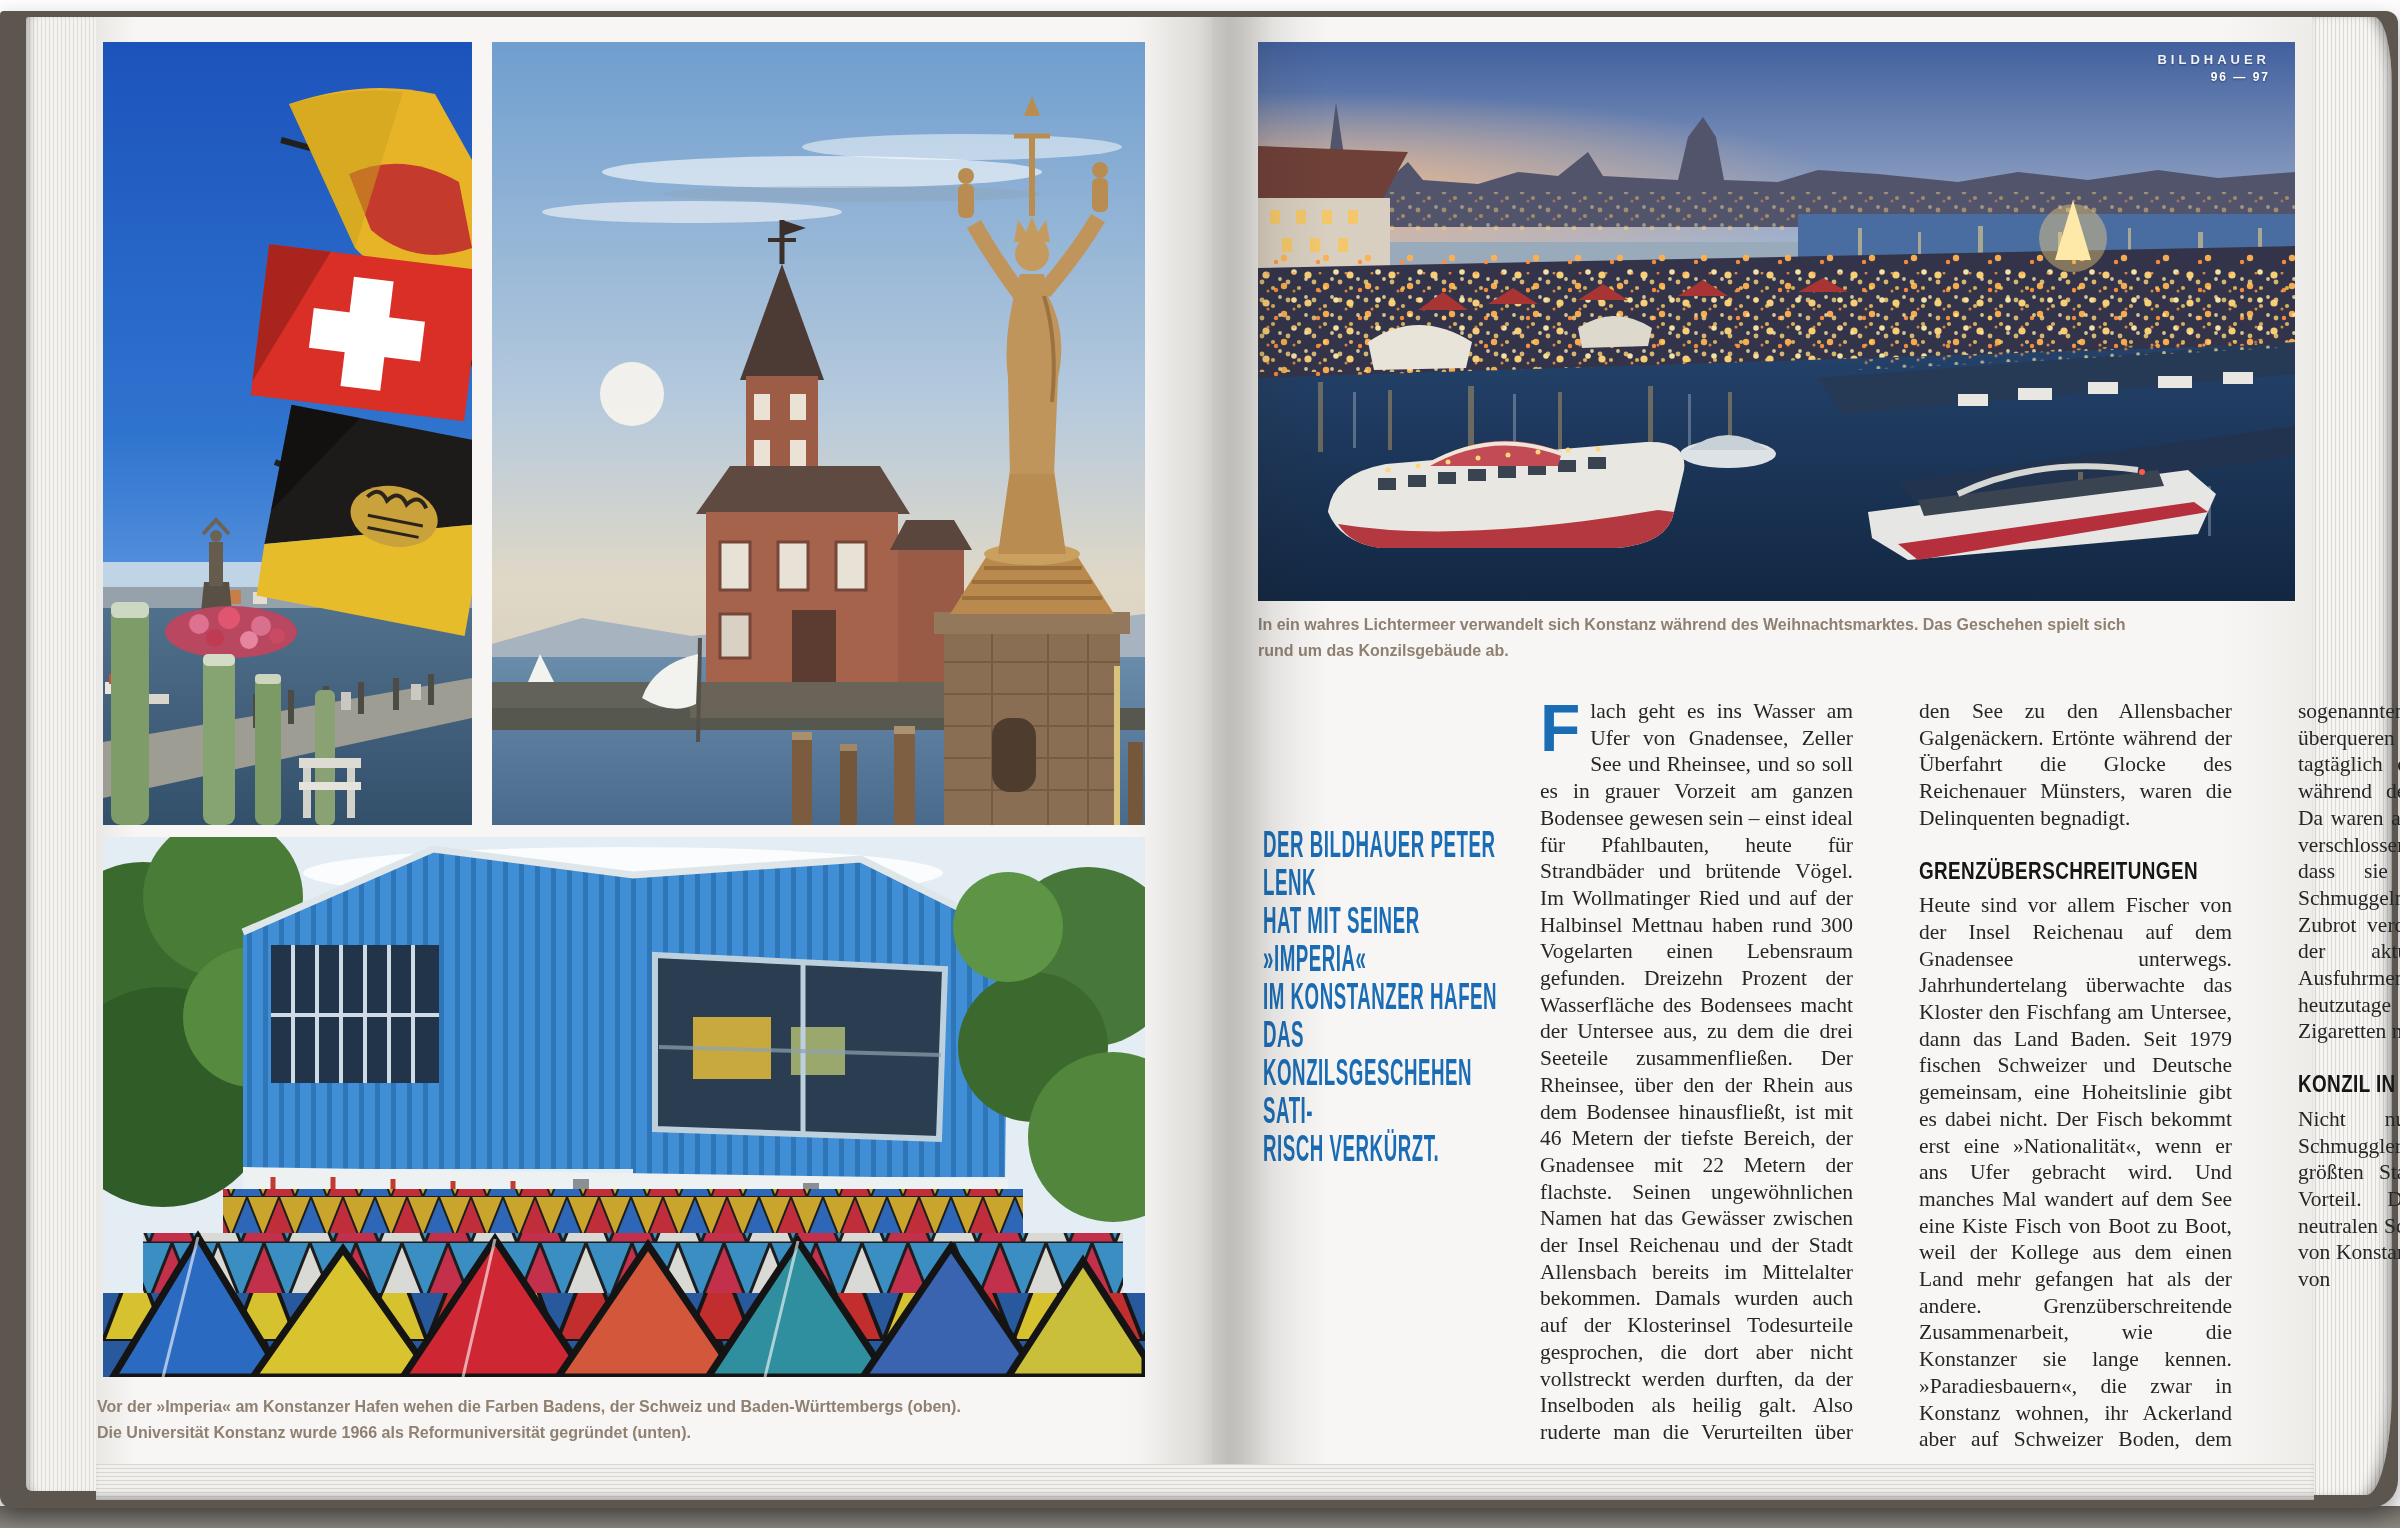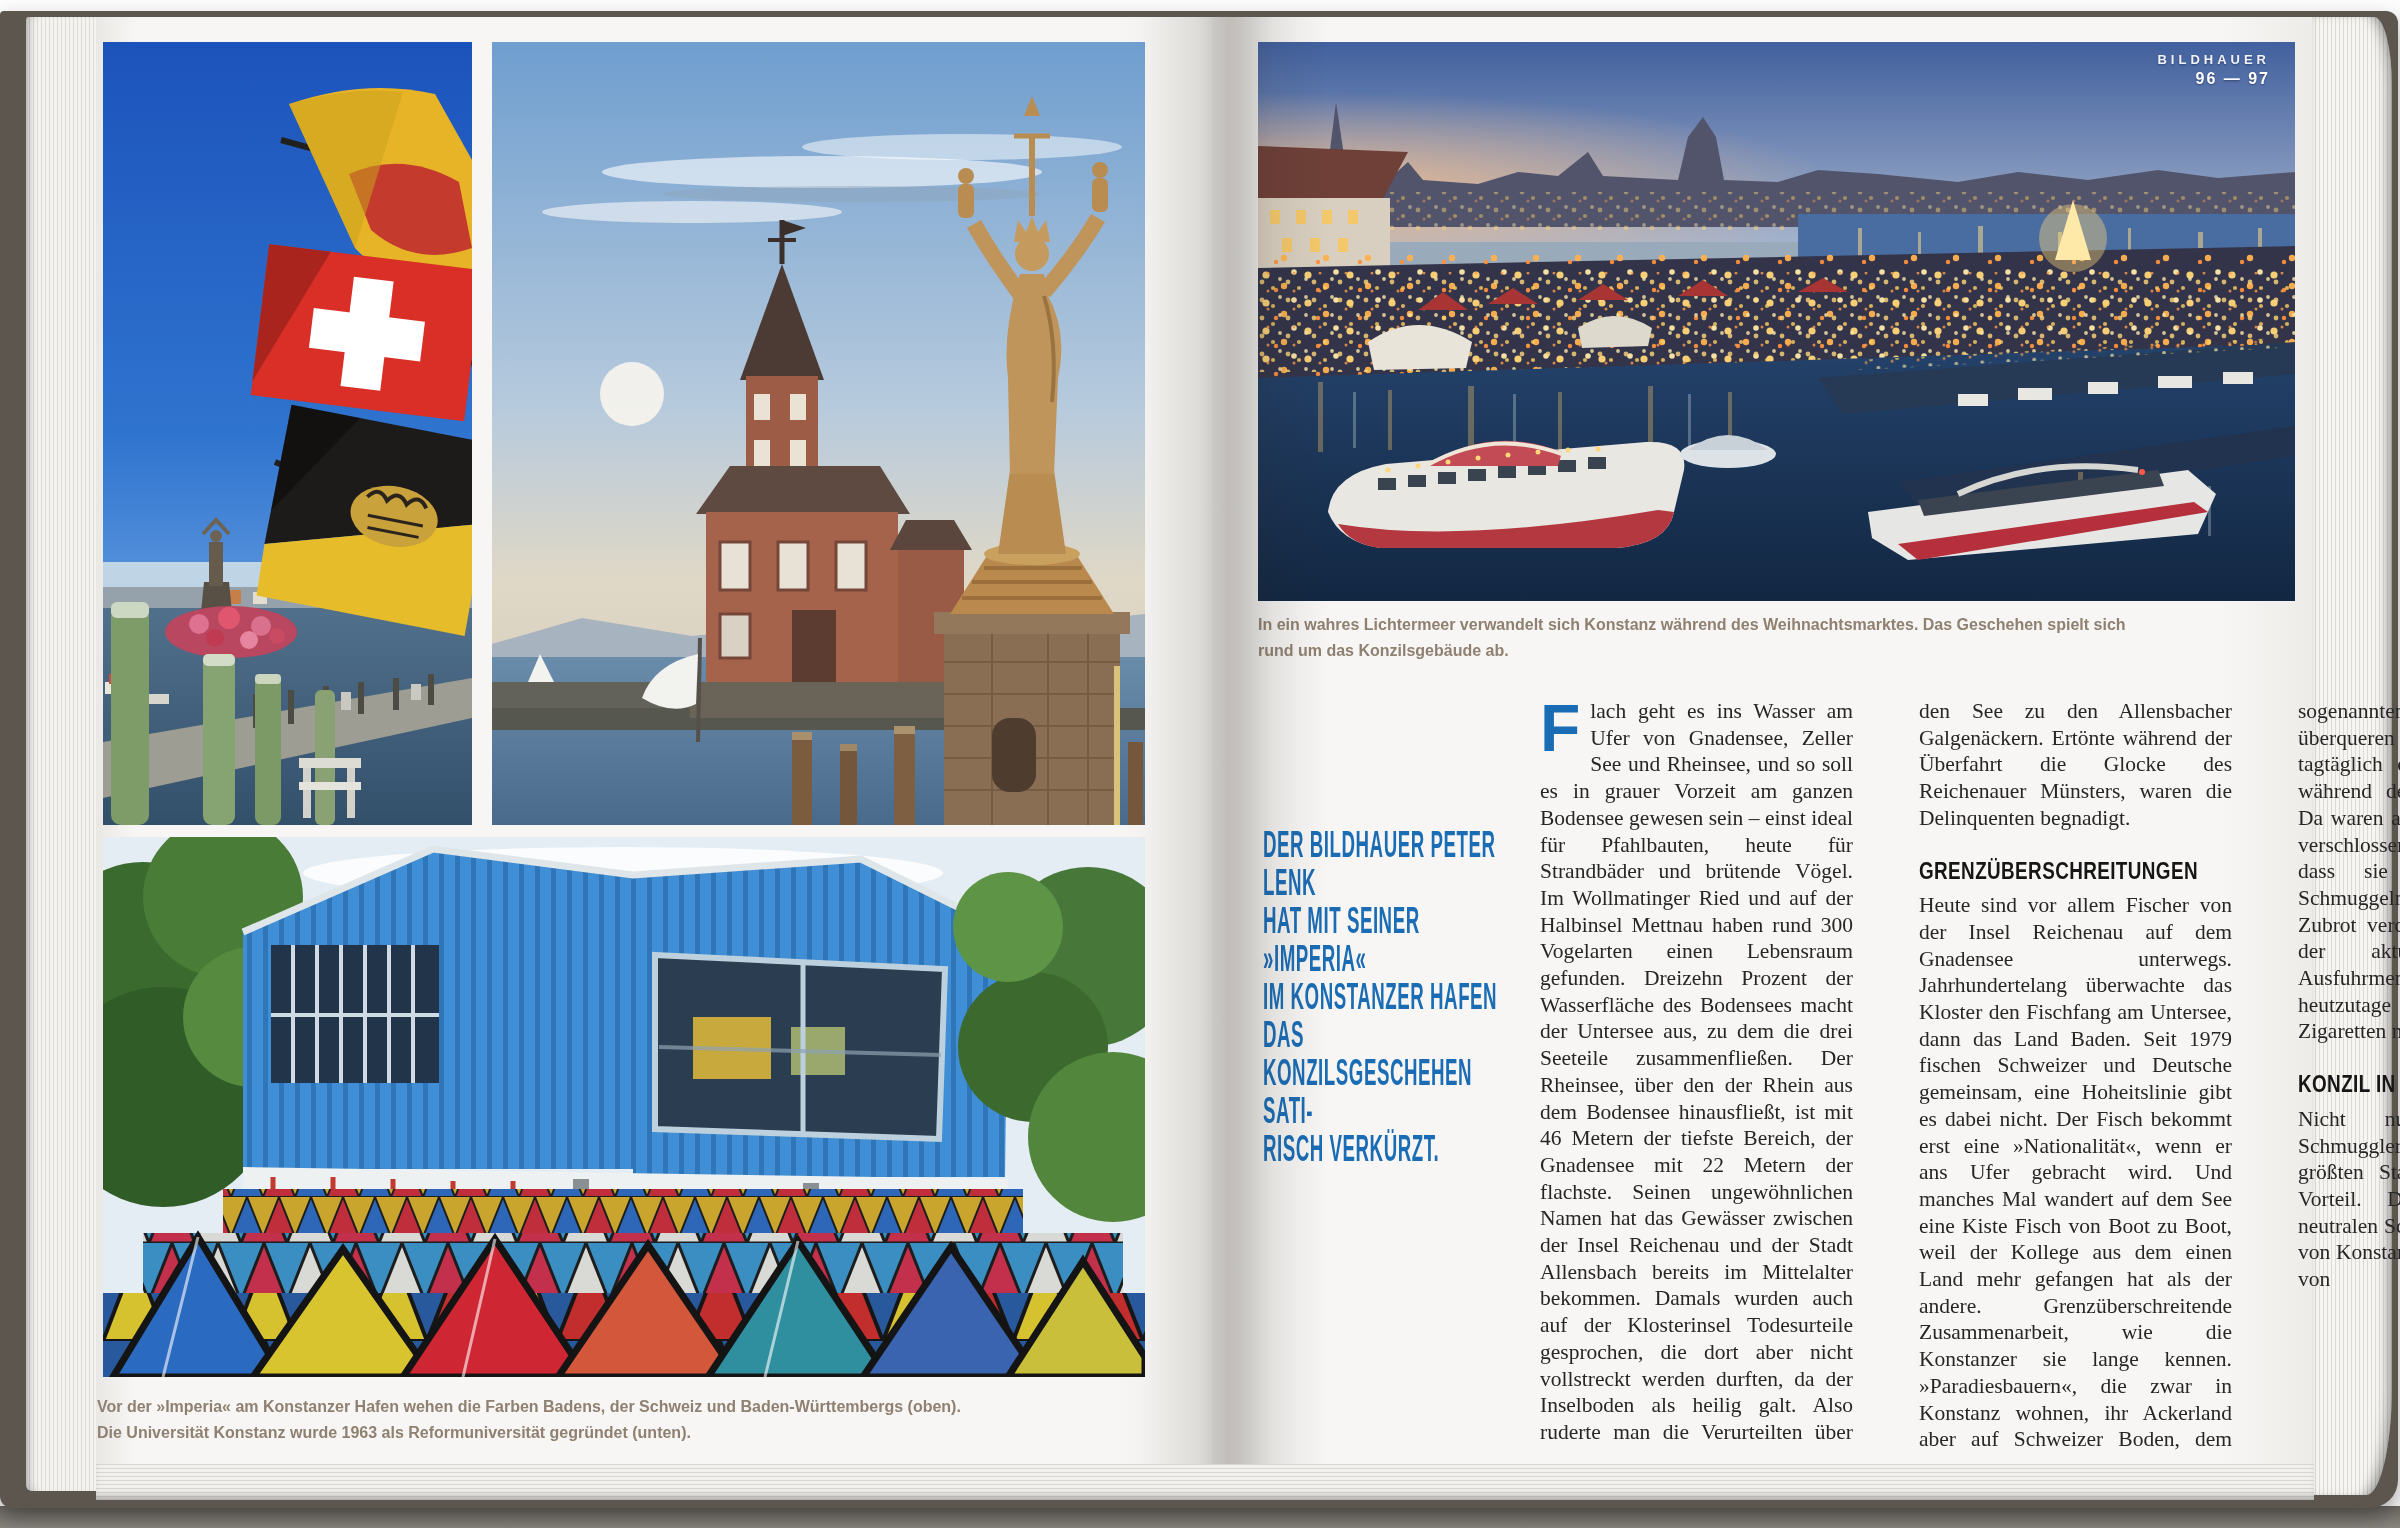--- a/index.html
+++ b/index.html
@@ -30,21 +30,21 @@
     background:linear-gradient(90deg,#e9e8e5 0,#f7f6f4 40px,#f7f6f4 1020px,#ecebe8 1116px);}
   .page-right{left:1212px;width:1100px;
     background:linear-gradient(90deg,#e7e6e3 0,#f7f6f4 90px,#f7f6f4 1010px,#edece9 1100px);}
   .gutter{position:absolute;left:1140px;top:17px;width:190px;height:1447px;pointer-events:none;
     background:linear-gradient(90deg,rgba(0,0,0,0) 0%,rgba(40,32,25,.08) 30%,rgba(40,32,25,.22) 47%,rgba(40,32,25,.20) 52%,rgba(40,32,25,.07) 70%,rgba(0,0,0,0) 100%);}
   .photo{position:absolute;overflow:hidden;background:#9ab;}
   .photo svg{display:block;}
 
   .page-header{position:absolute;left:1258px;top:52px;width:1012px;text-align:right;color:#fff;}
   .page-header .section{font-size:13px;font-weight:700;letter-spacing:4px;opacity:.92;text-shadow:0 1px 2px rgba(0,0,30,.4);}
-  .page-header .pages{font-size:16px;font-weight:700;letter-spacing:2px;margin-top:3px;text-shadow:0 1px 2px rgba(0,0,30,.4);}
+  .page-header .pages{font-size:12px;font-weight:700;letter-spacing:2px;margin-top:3px;text-shadow:0 1px 2px rgba(0,0,30,.4);}
 
   .caption{position:absolute;font-size:16px;line-height:26px;font-weight:700;color:var(--caption);}
   .caption-left{left:97px;top:1394px;width:1080px;}
   .caption-right{left:1258px;top:612px;width:1050px;}
 
   .pullquote{position:absolute;left:1263px;top:826px;width:470px;
     transform:scaleX(.52);transform-origin:left top;
     color:var(--accent);font-weight:700;font-size:36px;line-height:38px;letter-spacing:1px;}
 
   .article{position:absolute;left:1540px;top:698px;width:692px;height:764px;
@@ -491,21 +491,21 @@
     <div class="section">BILDHAUER</div>
     <div class="pages">96 — 97</div>
   </div>
 
   <div class="caption caption-right">
     <div>In ein wahres Lichtermeer verwandelt sich Konstanz während des Weihnachtsmarktes. Das Geschehen spielt sich</div>
     <div>rund um das Konzilsgebäude ab.</div>
   </div>
   <div class="caption caption-left">
     <div>Vor der »Imperia« am Konstanzer Hafen wehen die Farben Badens, der Schweiz und Baden-Württembergs (oben).</div>
-    <div>Die Universität Konstanz wurde 1963 als Reformuniversität gegründet (unten).</div>
+    <div>Die Universität Konstanz wurde 1966 als Reformuniversität gegründet (unten).</div>
   </div>
 
   <div class="pullquote">
     <div>DER BILDHAUER PETER LENK</div>
     <div>HAT MIT SEINER »IMPERIA«</div>
     <div>IM KONSTANZER HAFEN DAS</div>
     <div>KONZILSGESCHEHEN SATI-</div>
     <div>RISCH VERKÜRZT.</div>
   </div>
 

